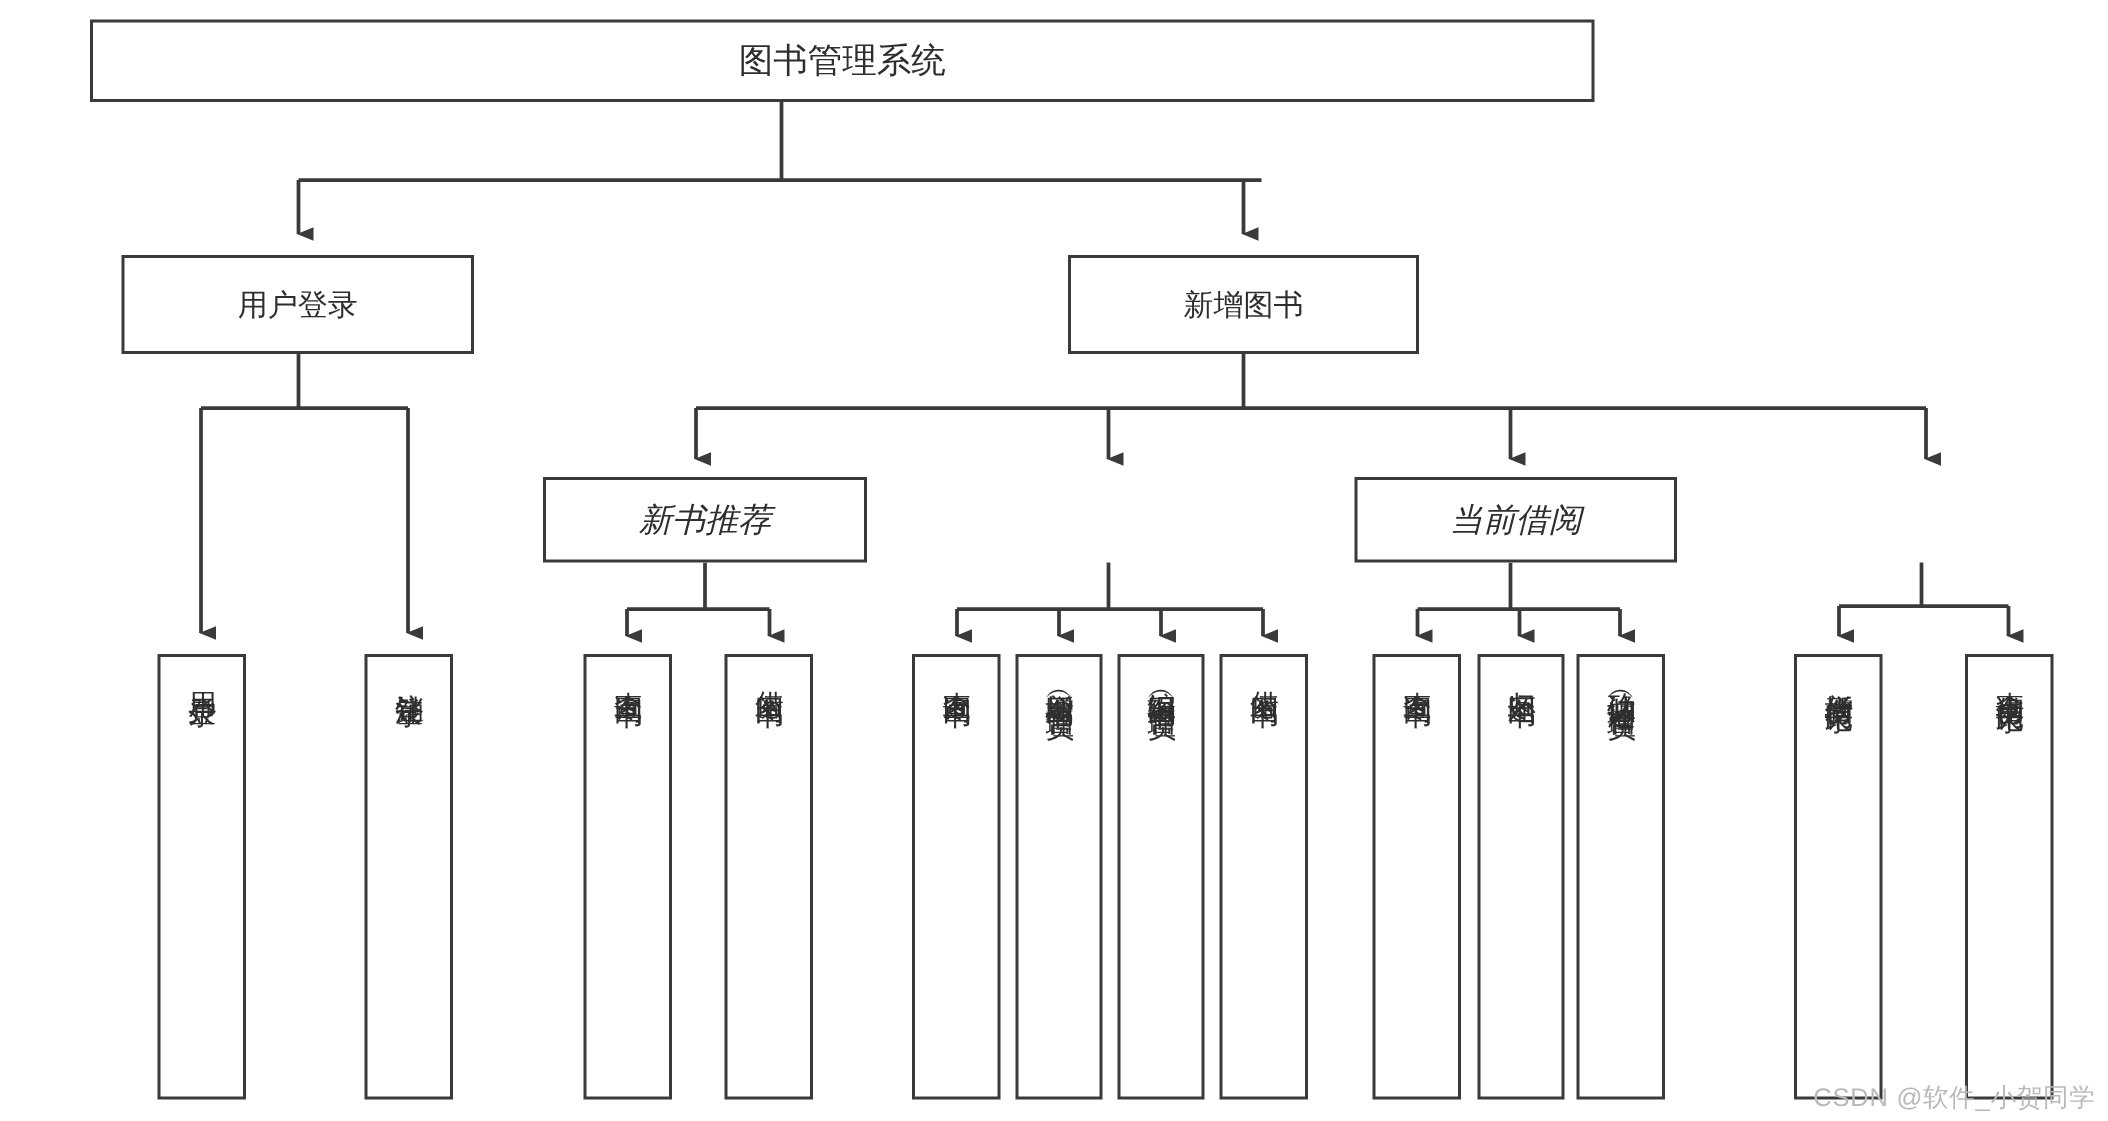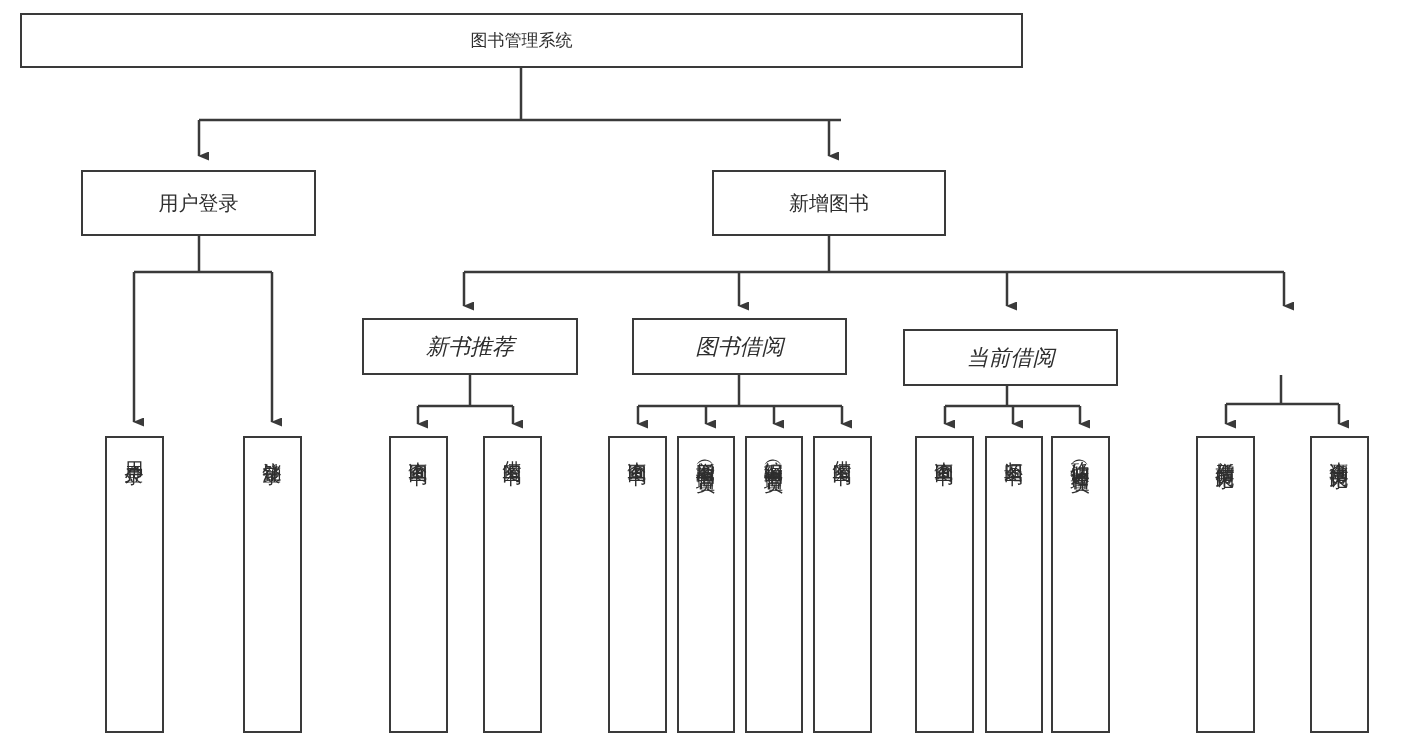--- a/index.html
+++ b/index.html
@@ -31,21 +31,22 @@
     box-sizing: border-box;
     border: 2.5px solid #3a3a3a;
     background: #ffffff;
     display: flex;
     align-items: center;
     justify-content: center;
     text-align: center;
     color: #2e2e2e;
   }
   .node.root {
-    font-size: 17px;
+    font-size: 23px;
+    margin-left: 40px;
   }
   .node.level2 {
     font-size: 20px;
   }
   .node.level3 {
     font-size: 22px;
     font-style: italic;
   }
   .node.leaf {
     font-size: 19px;
@@ -131,24 +132,21 @@
   <div class="node level2" style="left:81px; top:170px; width:235px; height:66px;">
     <span>用户登录</span>
   </div>
   <div class="node level2" style="left:712px; top:170px; width:234px; height:66px;">
     <span>新增图书</span>
   </div>
 
   <div class="node level3" style="left:362px; top:318px; width:216px; height:57px;">
     <span>新书推荐</span>
   </div>
-  <div class="node level3" style="left:632px; top:318px; width:215px; height:57px;">
-    <span>图书借阅</span>
-  </div>
-  <div class="node level3" style="left:903px; top:318px; width:215px; height:57px;margin-top:11px;">
+  <div class="node level3" style="left:903px; top:318px; width:215px; height:57px;">
     <span>当前借阅</span>
   </div>
 
   <div class="node leaf" style="left:105px; top:436px; width:59px; height:297px;">
     <span class="vtext">用户登录</span>
   </div>
   <div class="node leaf" style="left:243px; top:436px; width:59px; height:297px;">
     <span class="vtext">注销登录</span>
   </div>
 
@@ -182,14 +180,15 @@
     <span class="vtext">确认归还（管理员）</span>
   </div>
 
   <div class="node leaf" style="left:1196px; top:436px; width:59px; height:297px;">
     <span class="vtext">新增借阅记录</span>
   </div>
   <div class="node leaf" style="left:1310px; top:436px; width:59px; height:297px;">
     <span class="vtext">查询借阅记录</span>
   </div>
 
+  <div class="watermark">CSDN @软件_小贺同学</div>
 
 </div>
 
 </body></html>

